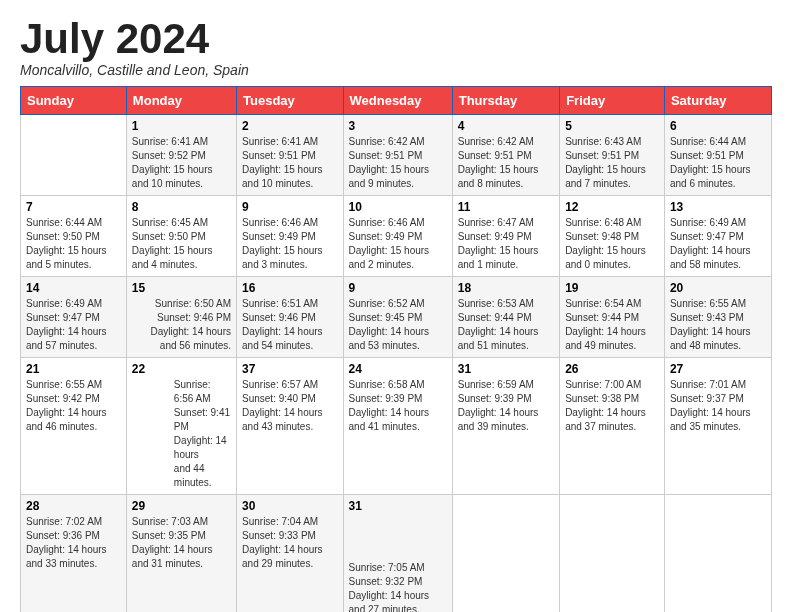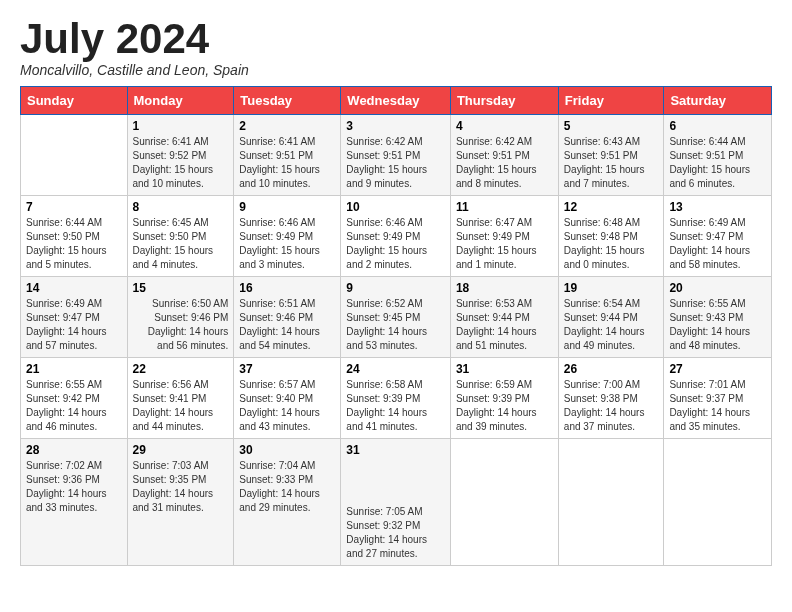--- a/index.html
+++ b/index.html
@@ -258,21 +258,21 @@
       <tr>
         <td>
           <span class="day-num">21</span>
           <div class="day-info" style="white-space: pre-line;">Sunrise: 6:55 AM
 Sunset: 9:42 PM
 Daylight: 14 hours
 and 46 minutes.</div>
         </td>
         <td>
           <span class="day-num">22</span>
-          <div class="day-info" style="white-space: pre-line;">Sunrise: 6:56 AM
+          <div class="day-info" style="white-space: pre-line; margin-left: 42px;">Sunrise: 6:56 AM
 Sunset: 9:41 PM
 Daylight: 14 hours
 and 44 minutes.</div>
         </td>
         <td>
           <span class="day-num">37</span>
           <div class="day-info" style="white-space: pre-line;">Sunrise: 6:57 AM
 Sunset: 9:40 PM
 Daylight: 14 hours
 and 43 minutes.</div>

